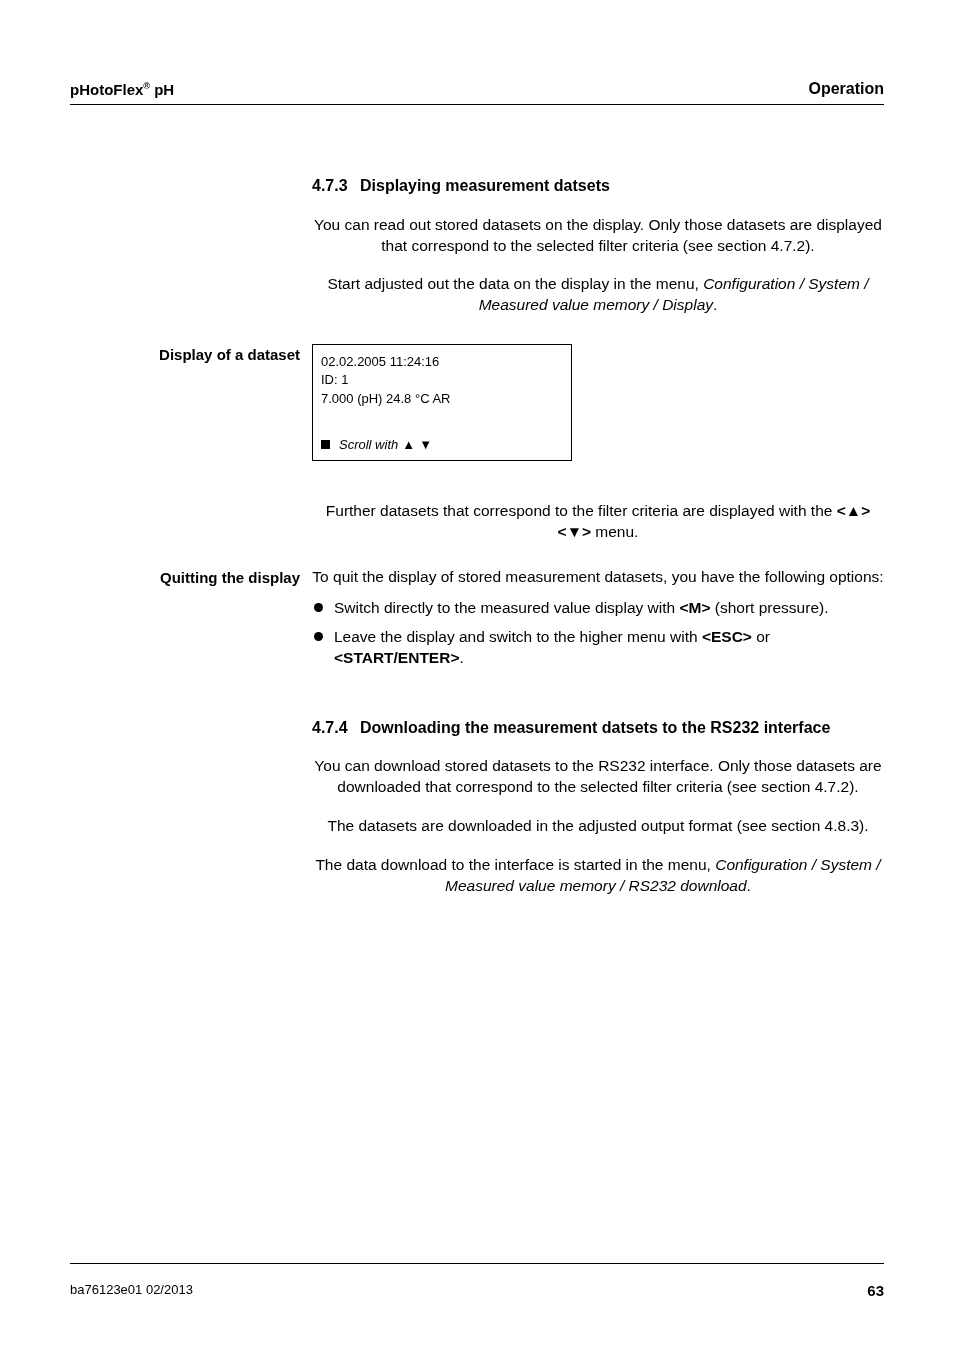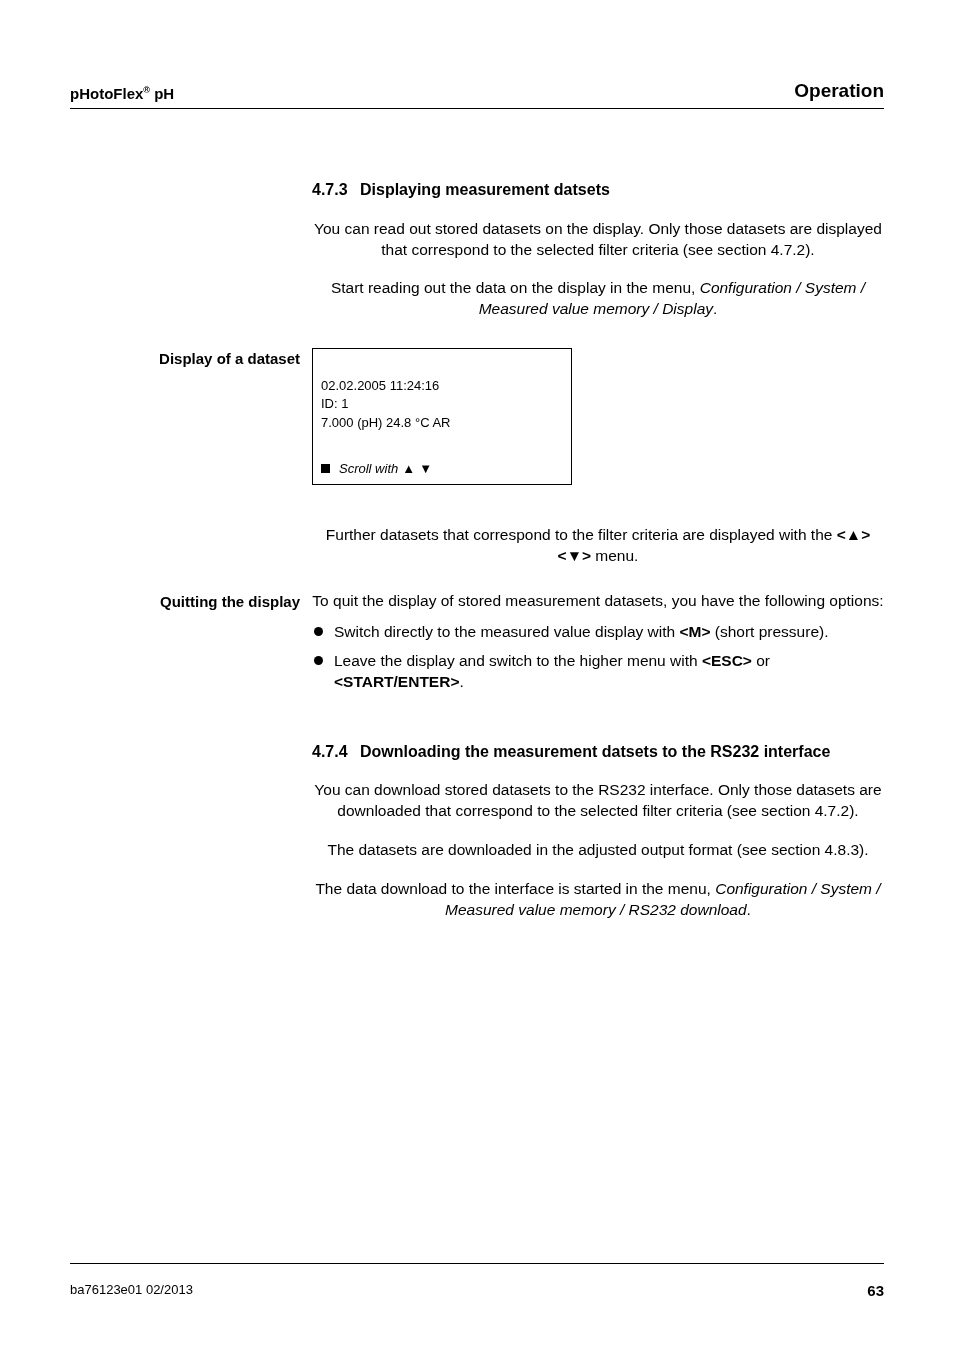--- a/index.html
+++ b/index.html
@@ -27,21 +27,21 @@
   }
   .header-left {
     font-size: 15px;
     font-weight: bold;
   }
   .header-left sup {
     font-size: 9px;
     vertical-align: super;
   }
   .header-right {
-    font-size: 19px;
+    font-size: 16px;
     font-weight: bold;
   }
   .content {
     display: grid;
     grid-template-columns: 230px 1fr;
     column-gap: 12px;
   }
   .left-col {
     font-size: 15px;
     font-weight: bold;
@@ -61,21 +61,21 @@
     display: inline-block;
     width: 48px;
   }
   .para {
     margin-bottom: 18px;
     text-align: center;
   }
   .device-box {
     border: 1.5px solid #000;
     width: 260px;
-    padding: 28px 8px 6px 8px;
+    padding: 8px 8px 6px 8px;
     font-family: Arial, Helvetica, sans-serif;
     font-size: 13px;
     line-height: 1.4;
     box-sizing: border-box;
   }
   .device-scroll {
     margin-top: 28px;
     font-style: italic;
     display: flex;
     align-items: center;
@@ -152,21 +152,21 @@
   </div>
 
   <div class="content">
     <div class="left-col"></div>
     <div class="right-col">
       <div class="heading">
         <span class="heading-num">4.7.3</span><span>Displaying measurement datsets</span>
       </div>
       <div class="para">You can read out stored datasets on the display. Only those datasets are displayed that correspond to the selected filter criteria (see section 4.7.2).</div>
       <div class="para">
-        <span>Start reading out the data on the display in the menu, </span><span class="italic">Configuration / System / Measured value memory / Display</span><span>.</span>
+        <span>Start adjusted out the data on the display in the menu, </span><span class="italic">Configuration / System / Measured value memory / Display</span><span>.</span>
       </div>
     </div>
   </div>
 
   <div class="content" style="margin-top:10px;">
     <div class="left-col">Display of a dataset</div>
     <div class="right-col">
       <div class="device-box">
         <div>02.02.2005  11:24:16</div>
         <div>ID: 1</div>

